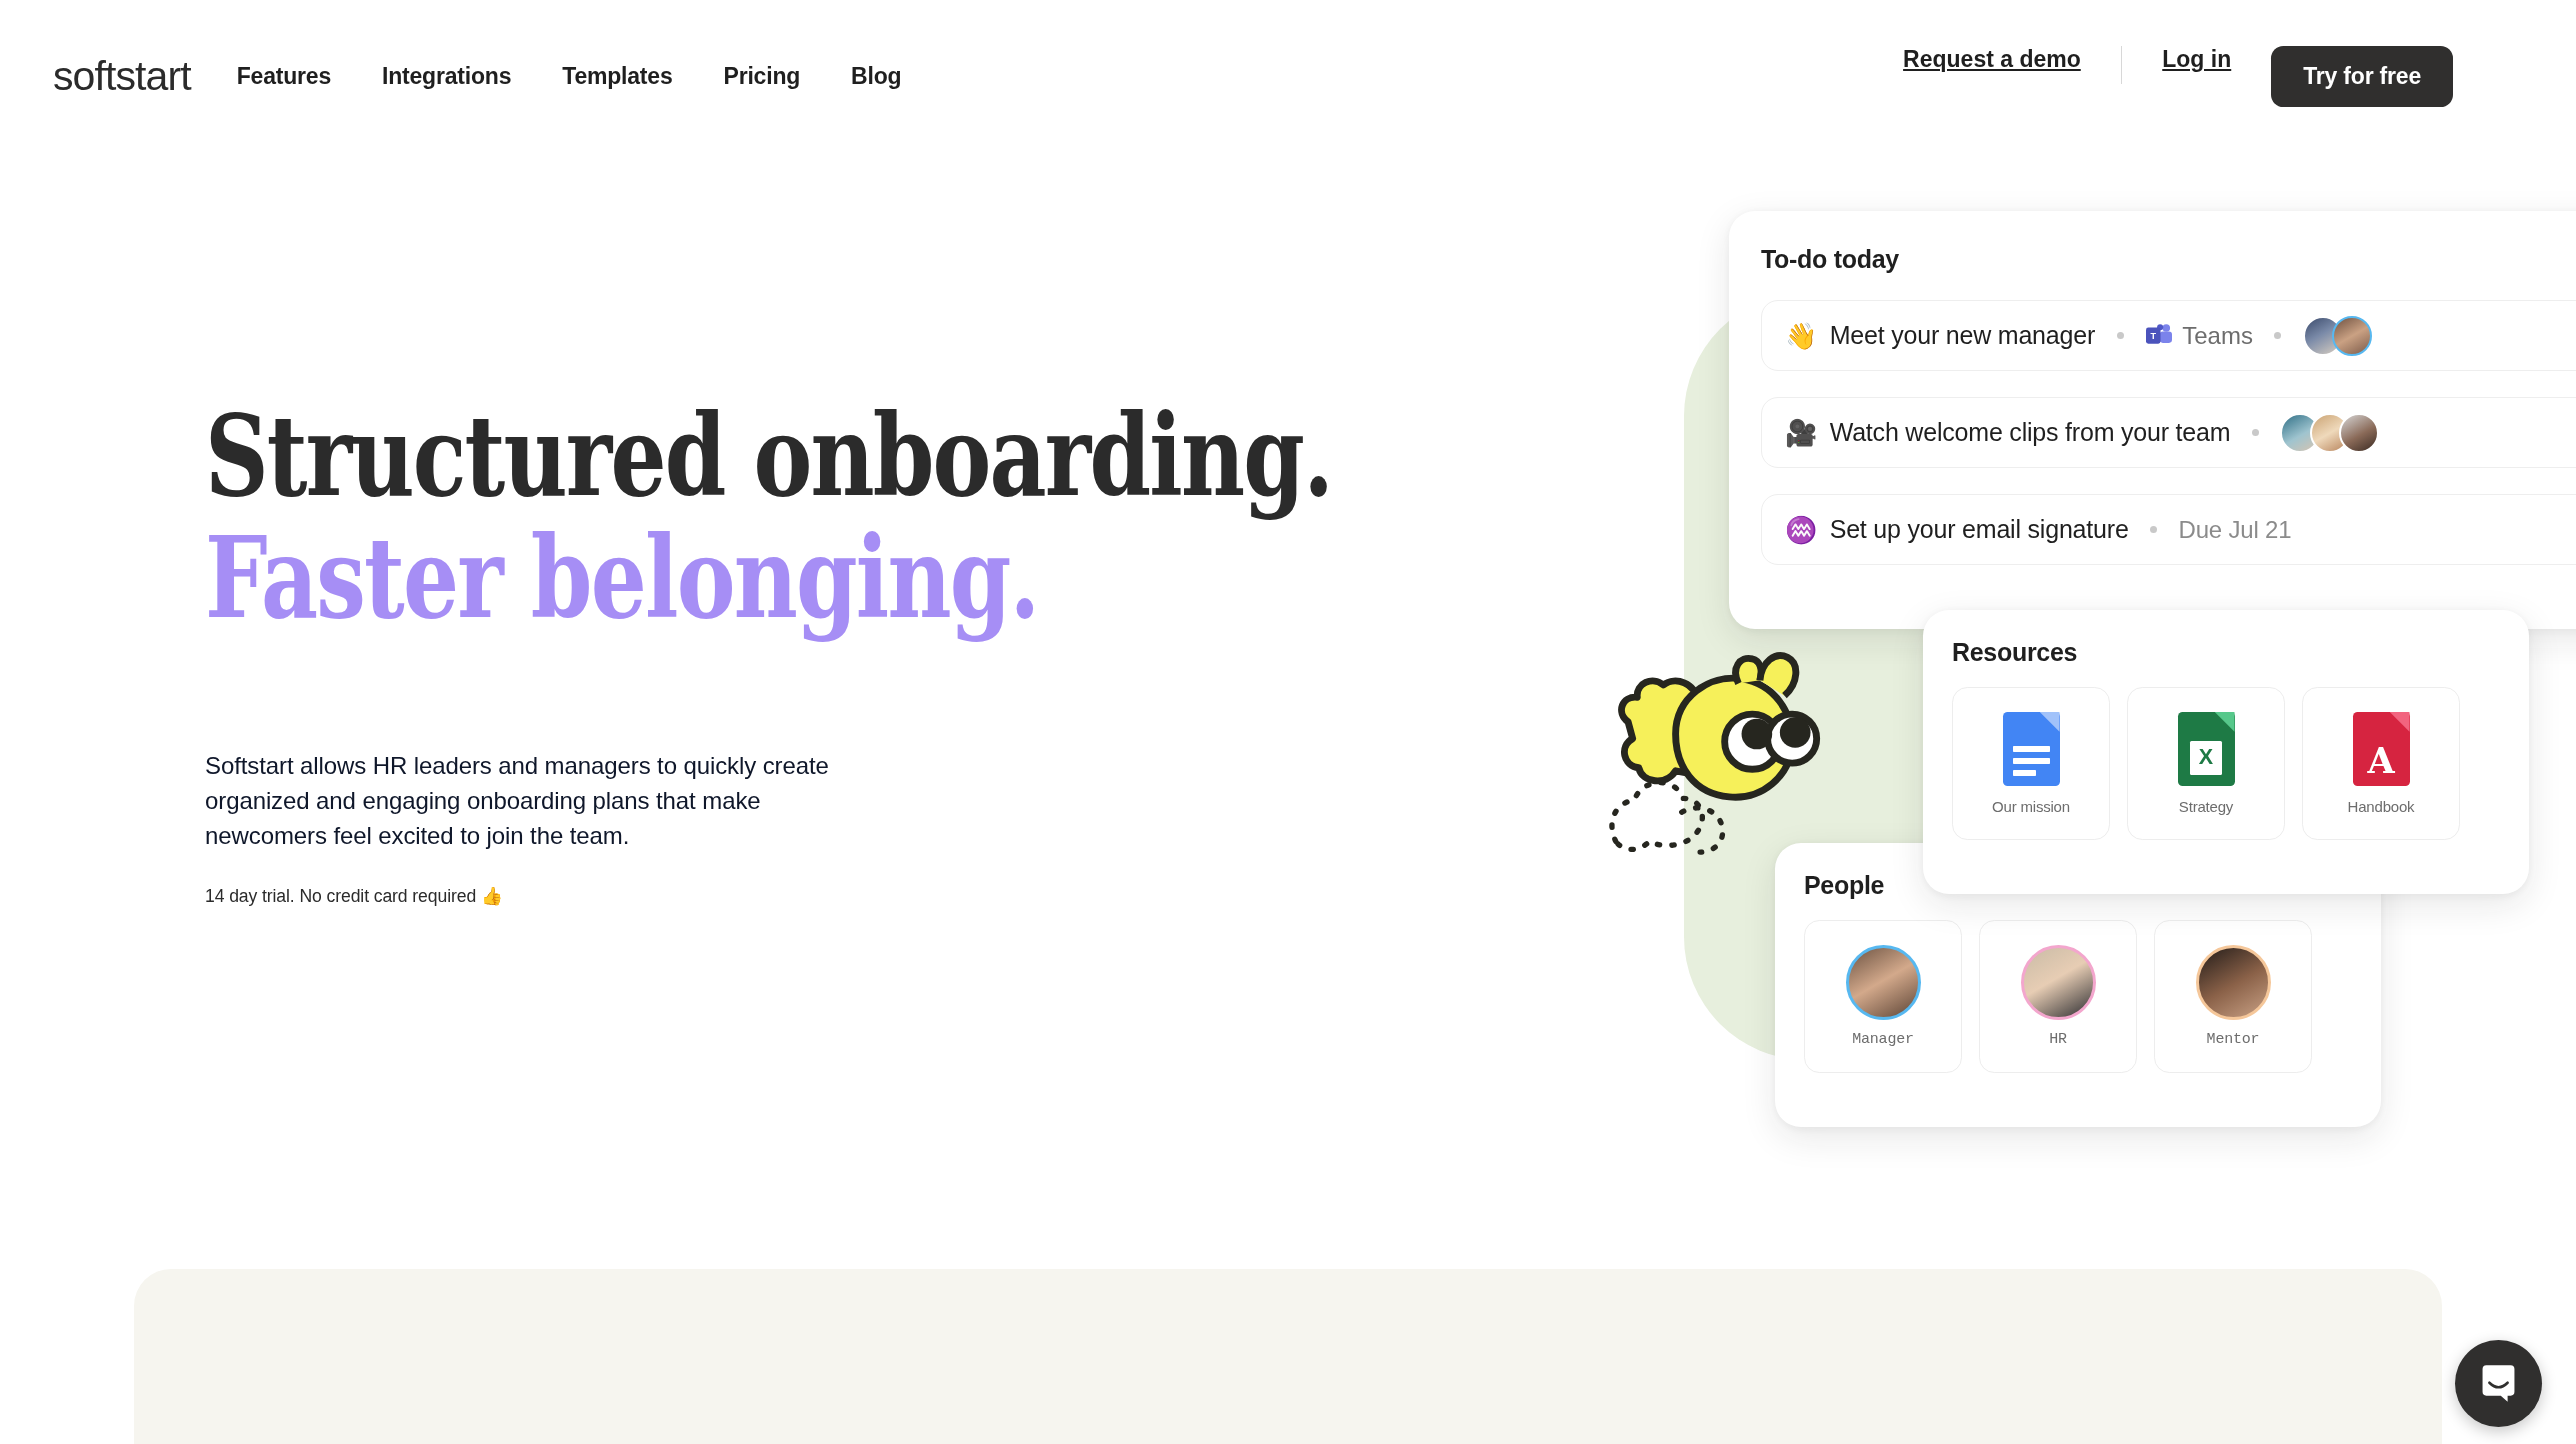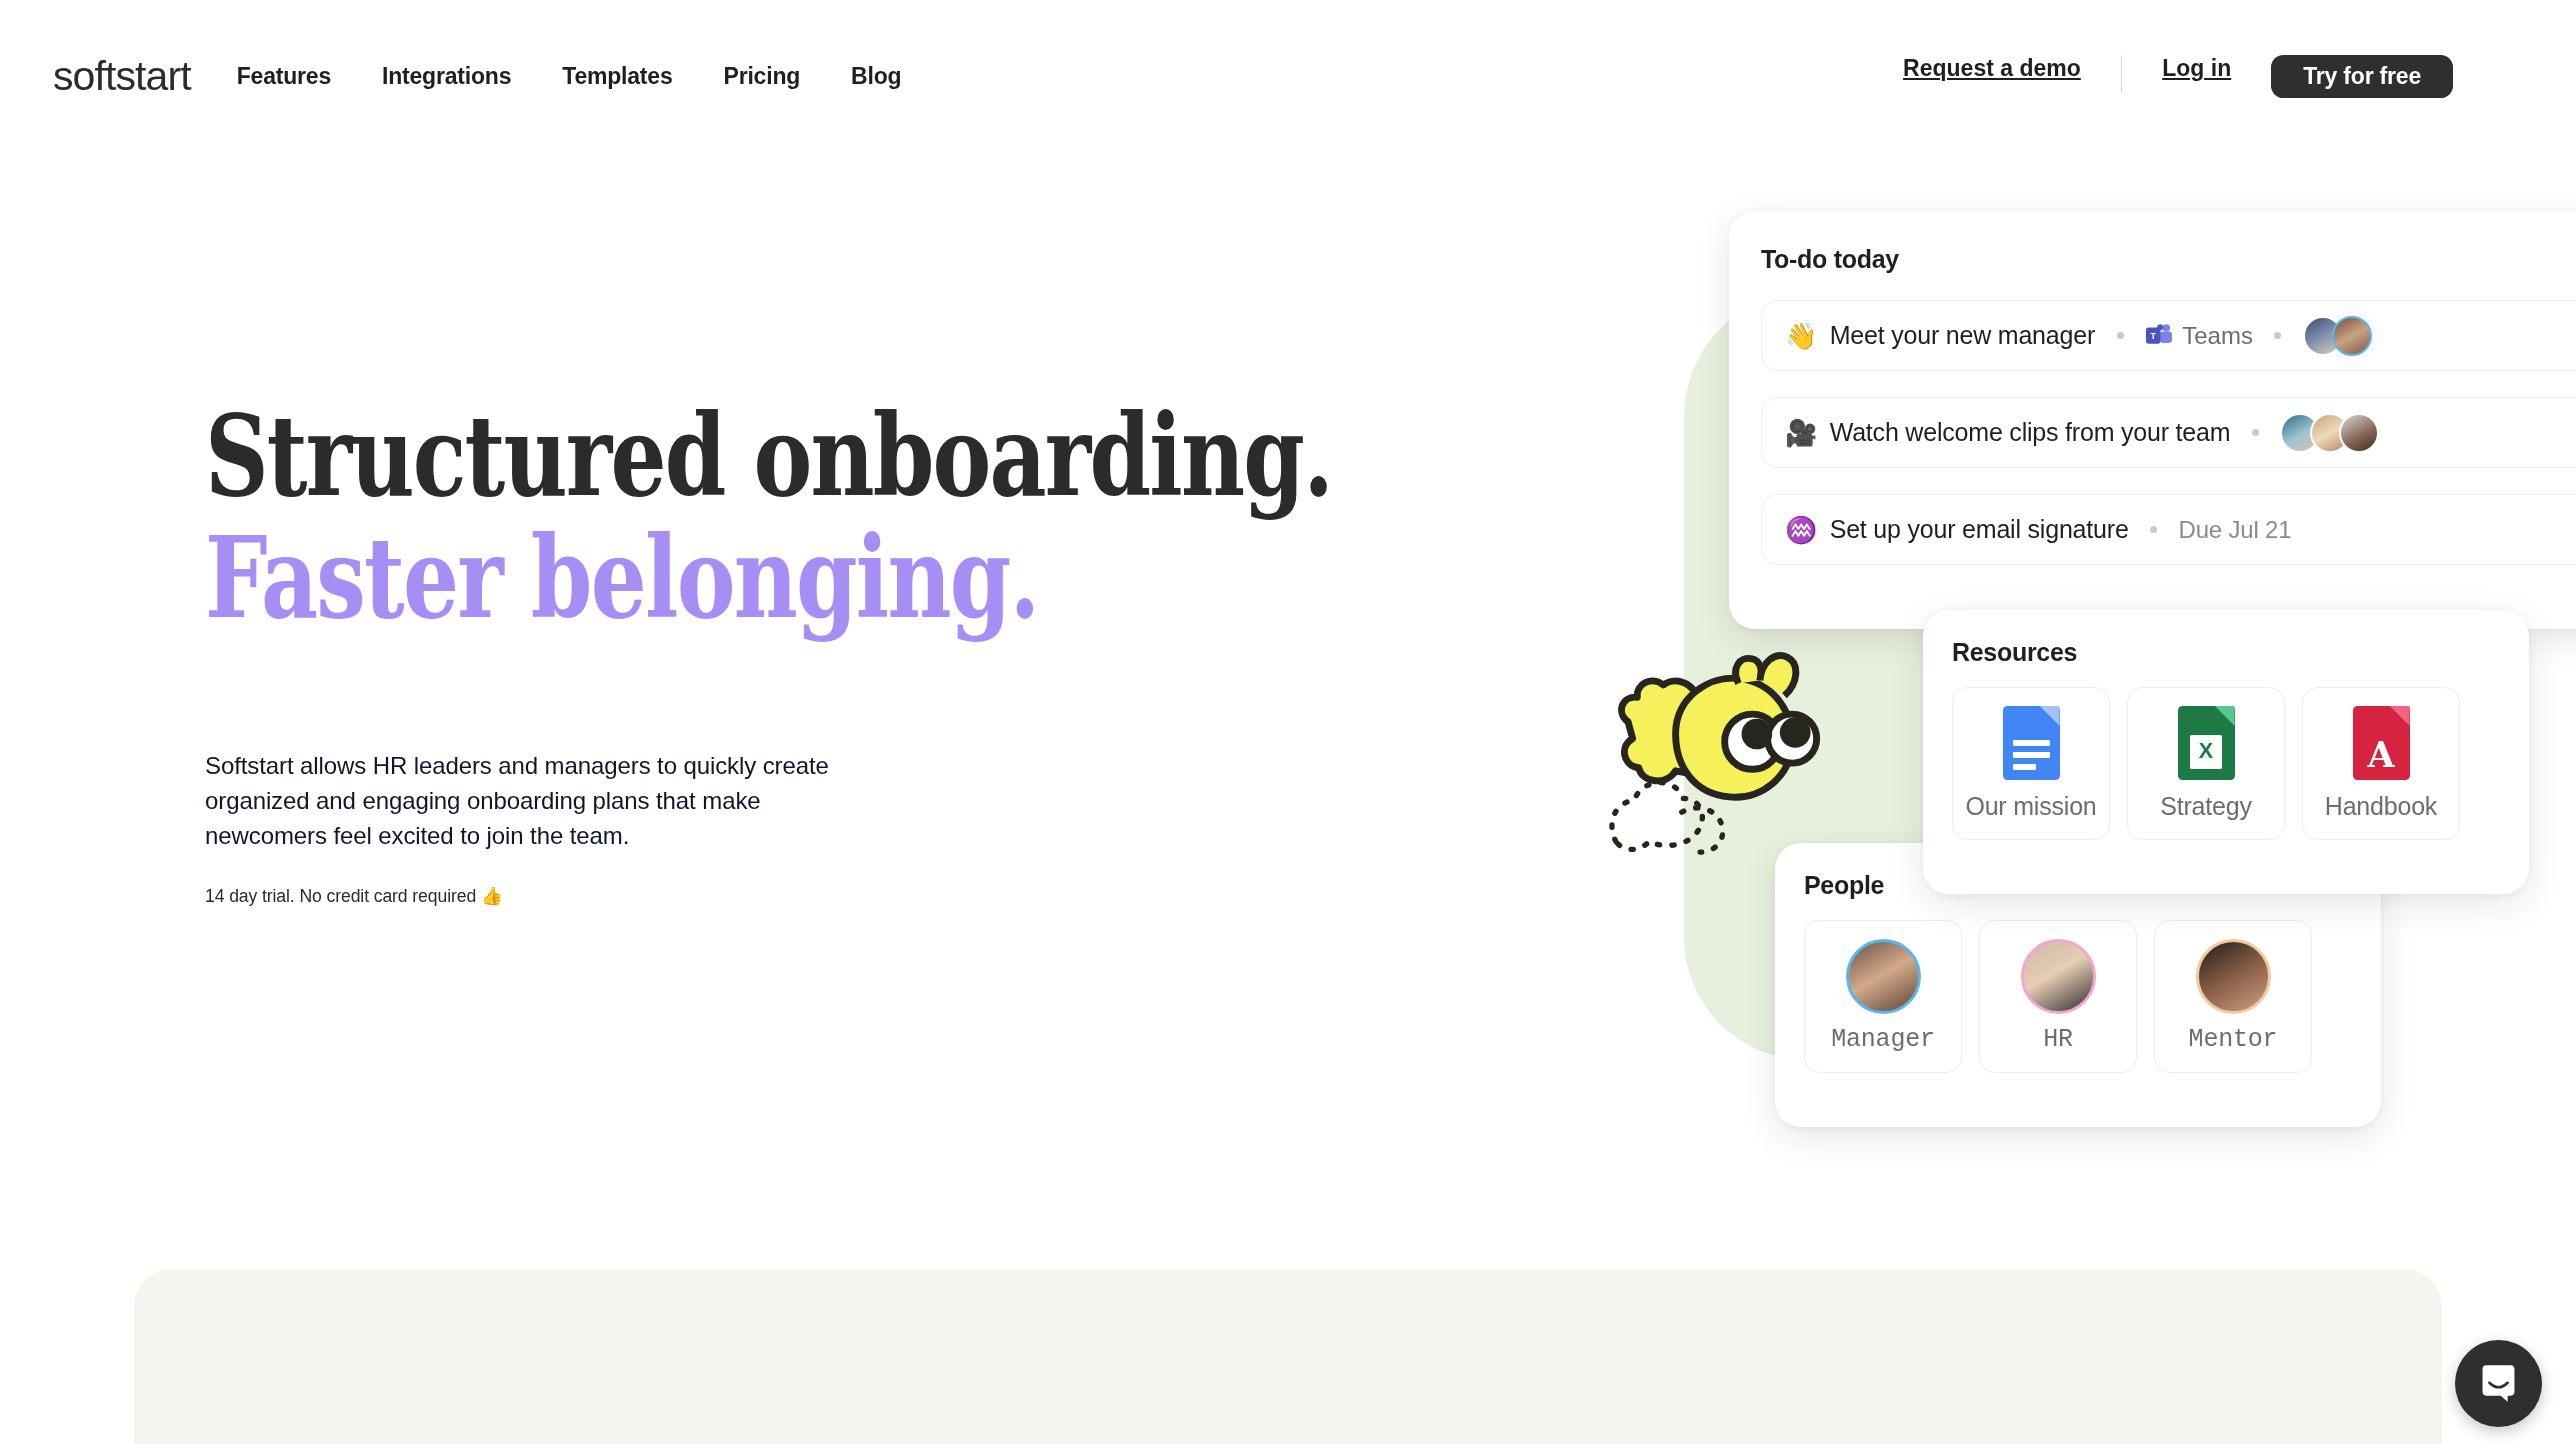--- a/index.html
+++ b/index.html
@@ -28,21 +28,21 @@
     letter-spacing:-0.2px; white-space:nowrap;
   }
   .nav-right{
     margin-left:auto; padding-right:123px;
     display:flex; align-items:flex-start; gap:40px;
   }
   .nav-action{ font-size:23px; font-weight:700; color:#1f1f1f; white-space:nowrap; }
   .nav-sep{ width:1.5px; height:38px; background:#d8d8d8; }
   .btn-dark{
     background:#302f2e; color:#ffffff; font-size:23px; font-weight:700;
-    padding:8px 32px; border-radius:12.3px; border:none; white-space:nowrap;
+    padding:17px 32px; border-radius:12.3px; border:none; white-space:nowrap;
     letter-spacing:-0.2px;
   }
 
   
   .hero{ position:absolute; left:205px; top:399px; width:1319px; z-index:30; }
   .headline{
     font-family:"DejaVu Serif", serif;
     font-weight:700;
     font-size:113px;
     line-height:1.0;
@@ -110,21 +110,21 @@
   .av.ring-blue{ border-color:#57b8f0; }
 
   
   .resources-card{ left:1923px; top:610px; width:606px; height:284px; padding:28px 29px; z-index:40; }
   .resources-card .card-title{ margin-bottom:20px; }
   .tile-row{ display:flex; gap:17px; }
   .tile{
     width:158px; height:153px; border:1.5px solid #ededed; border-radius:15.3px;
     display:flex; flex-direction:column; align-items:center; justify-content:center; gap:12.3px;
   }
-  .tile-label{ font-size:25px; color:#6d6d6d; letter-spacing:-0.2px; }
+  .tile-label{ font-size:15px; color:#6d6d6d; letter-spacing:-0.2px; }
 
   
   .fileicon{ position:relative; width:57px; height:74px; }
   .fileicon .body{
     position:absolute; inset:0; border-radius:4.6px;
   }
   .fileicon .fold{
     position:absolute; right:0; top:0; width:20px; height:20px;
   }
   .doc-body{ background:#4285f4; }

